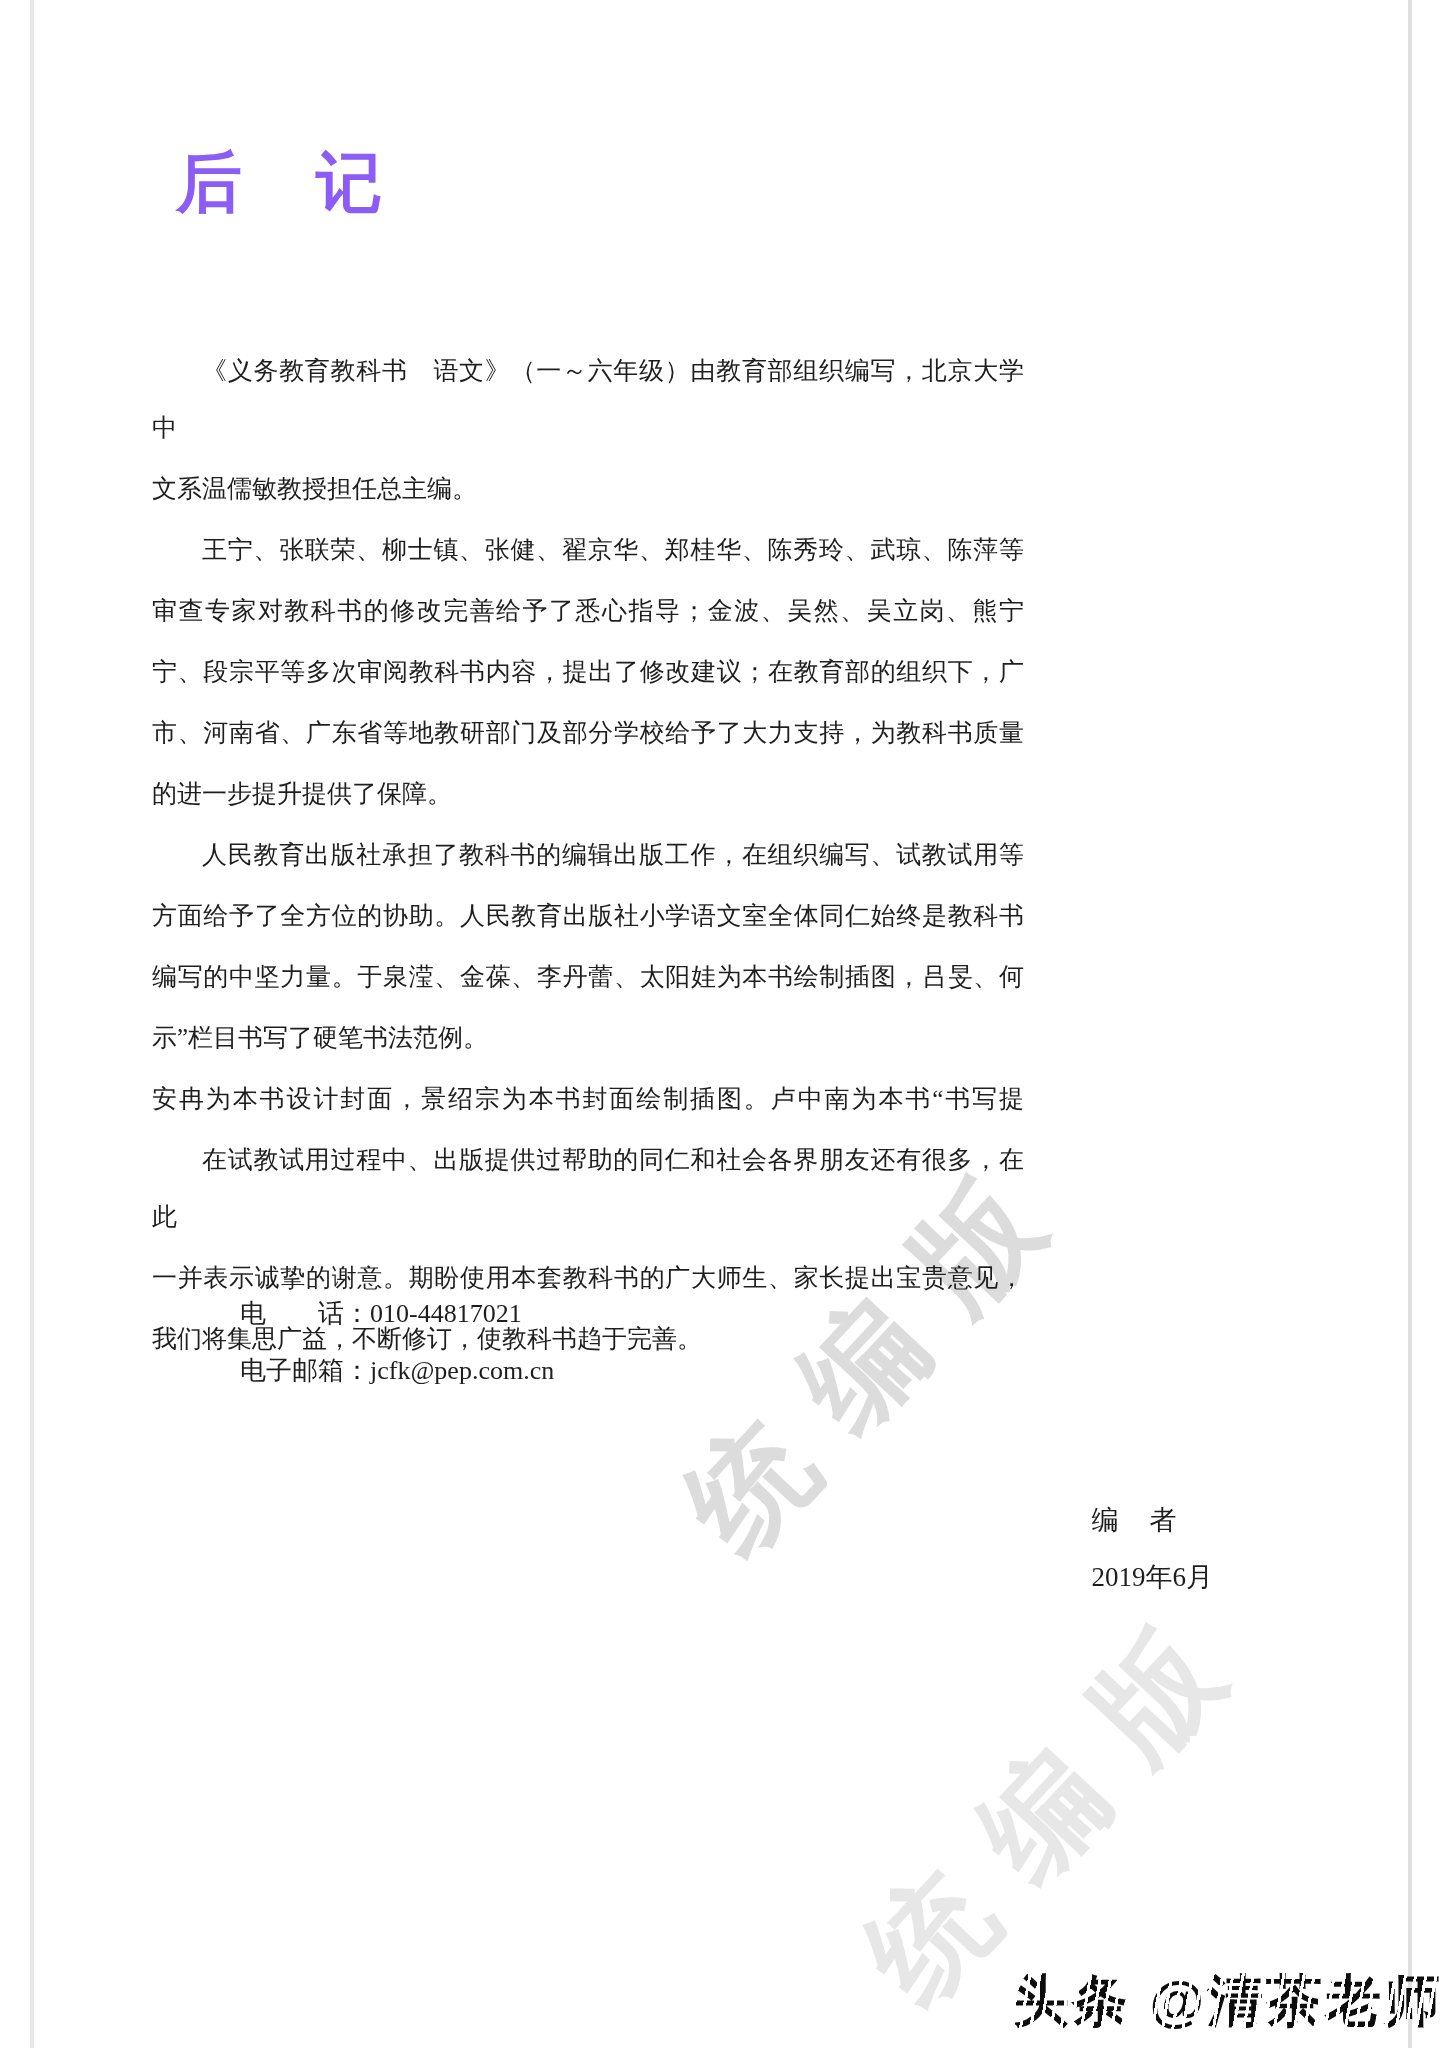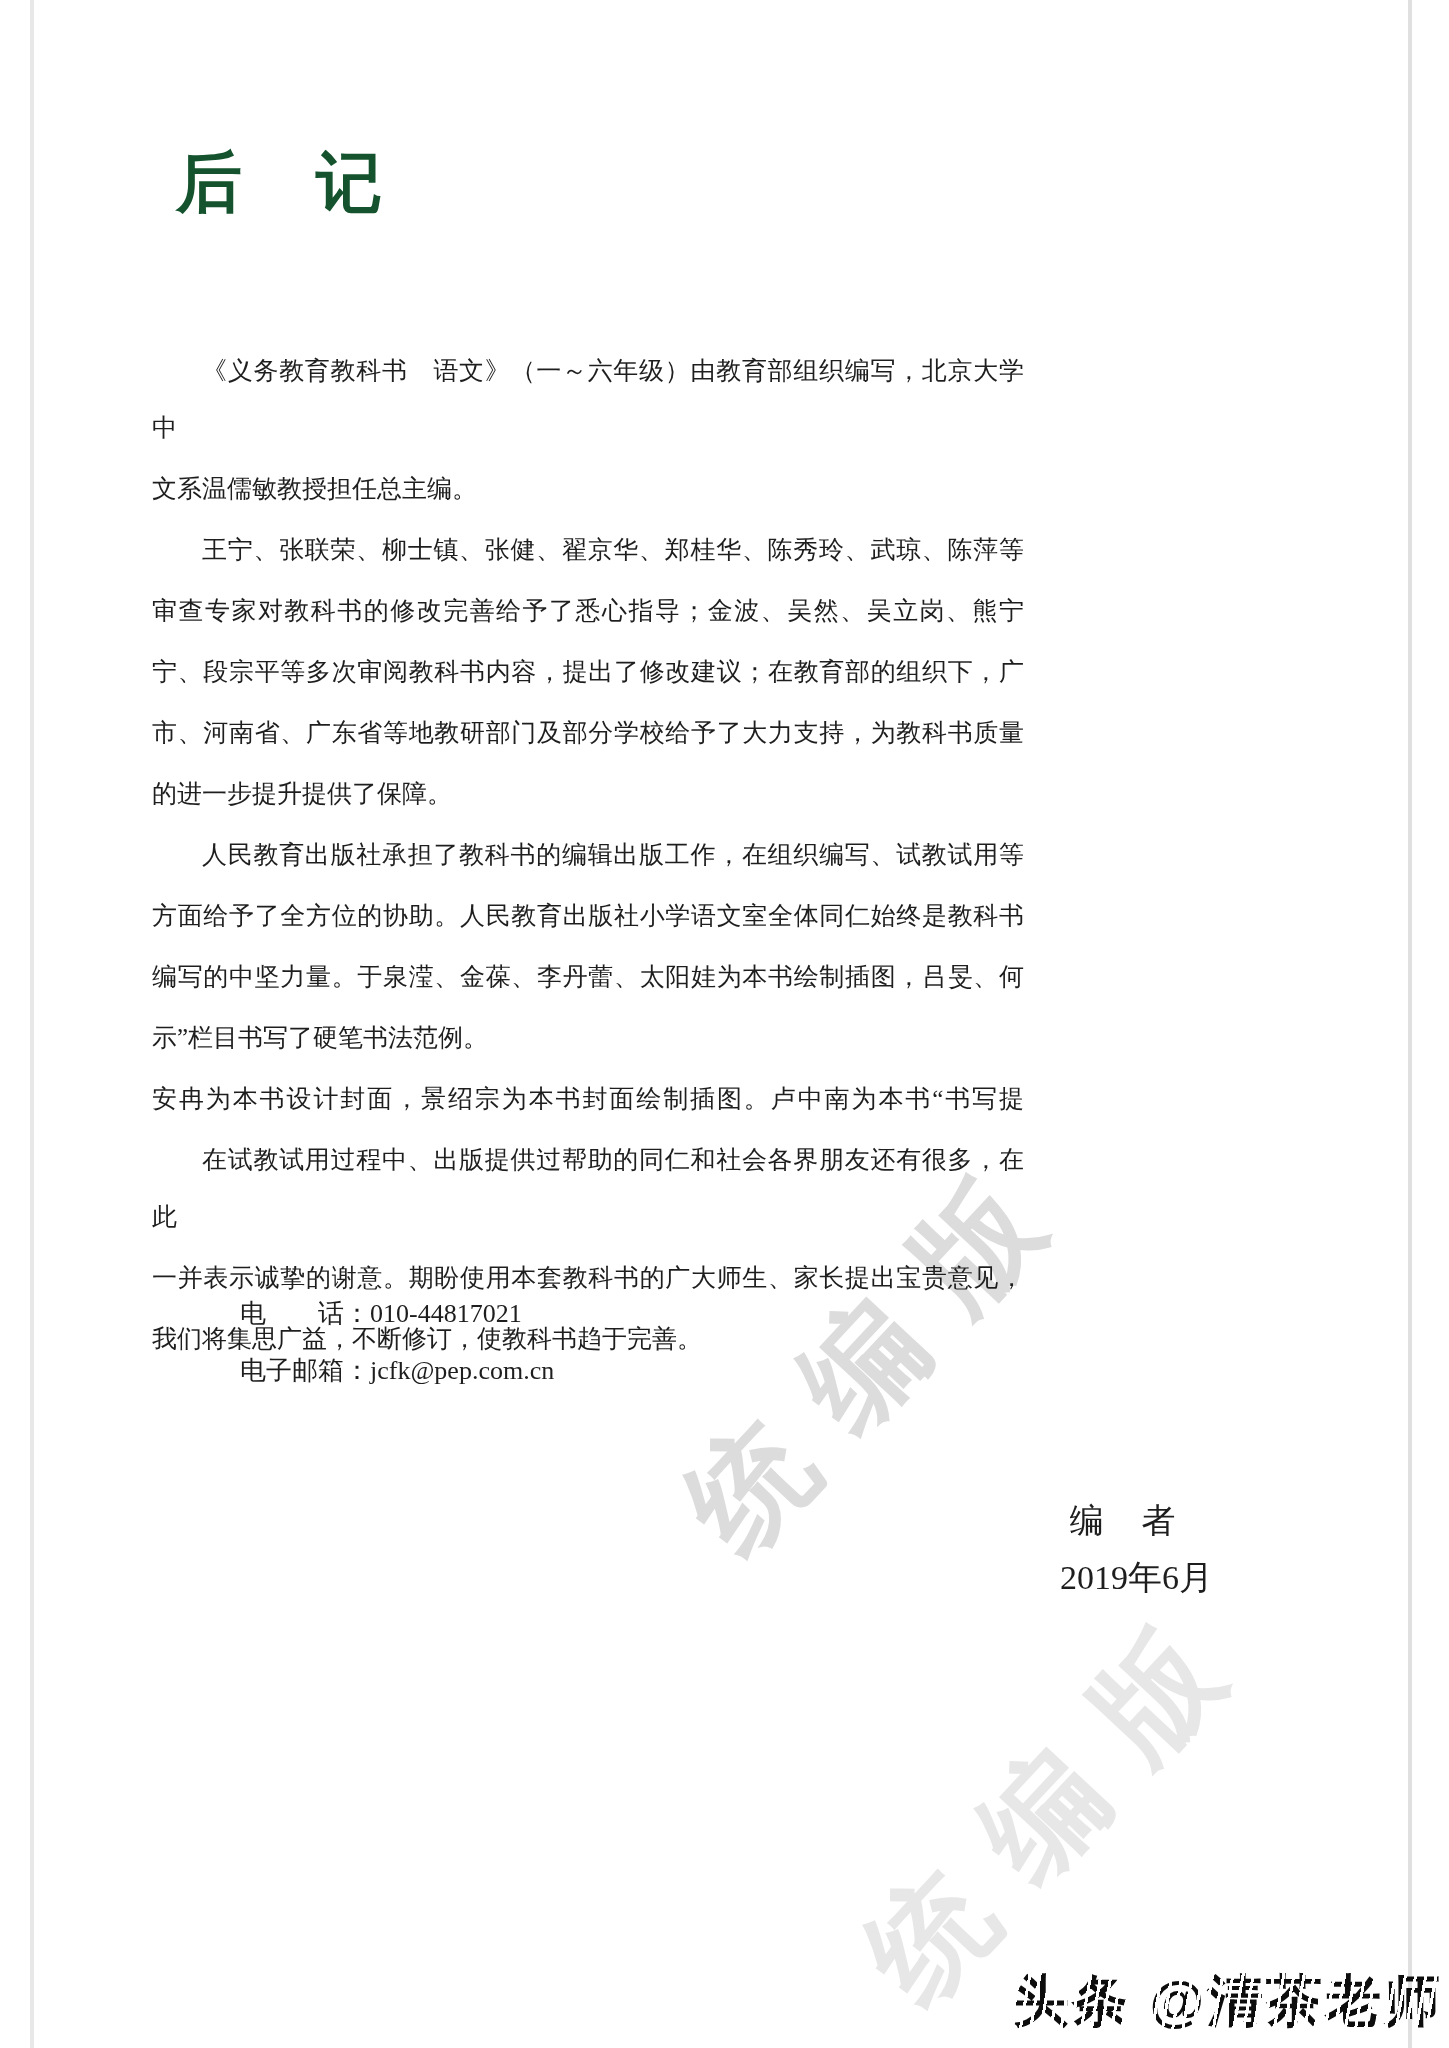--- a/index.html
+++ b/index.html
@@ -17,21 +17,21 @@
   .edge-right { left: 1408px; width: 4px; background: #e0e0e0; }
 
   .title {
     position: absolute;
     left: 176px;
     top: 138px;
     margin: 0;
     font-size: 66px;
     font-weight: 600;
     letter-spacing: 4px;
-    color: #14532d;
+    color: #8b5cf6;
     font-family: "Liberation Serif", "DejaVu Serif", serif;
   }
 
   .bodytext {
     position: absolute;
     left: 148px;
     top: 338px;
     width: 880px;
     font-size: 25px;
     line-height: 57px;
@@ -46,22 +46,22 @@
     top: 1285px;
     font-size: 26px;
     line-height: 57px;
   }
   .contact p { margin: 0; }
 
   .sign {
     position: absolute;
     top: 1492px;
     right: 236px;
-    text-align: center;
-    font-size: 34px;
+    text-align: left;
+    font-size: 27px;
     line-height: 57px;
   }
   .sign p { margin: 0; }
   .sign .author-line { padding-right: 26px; letter-spacing: 2px; }
 
   .watermark {
     position: absolute;
     font-size: 120px;
     letter-spacing: 45px;
     white-space: nowrap;

